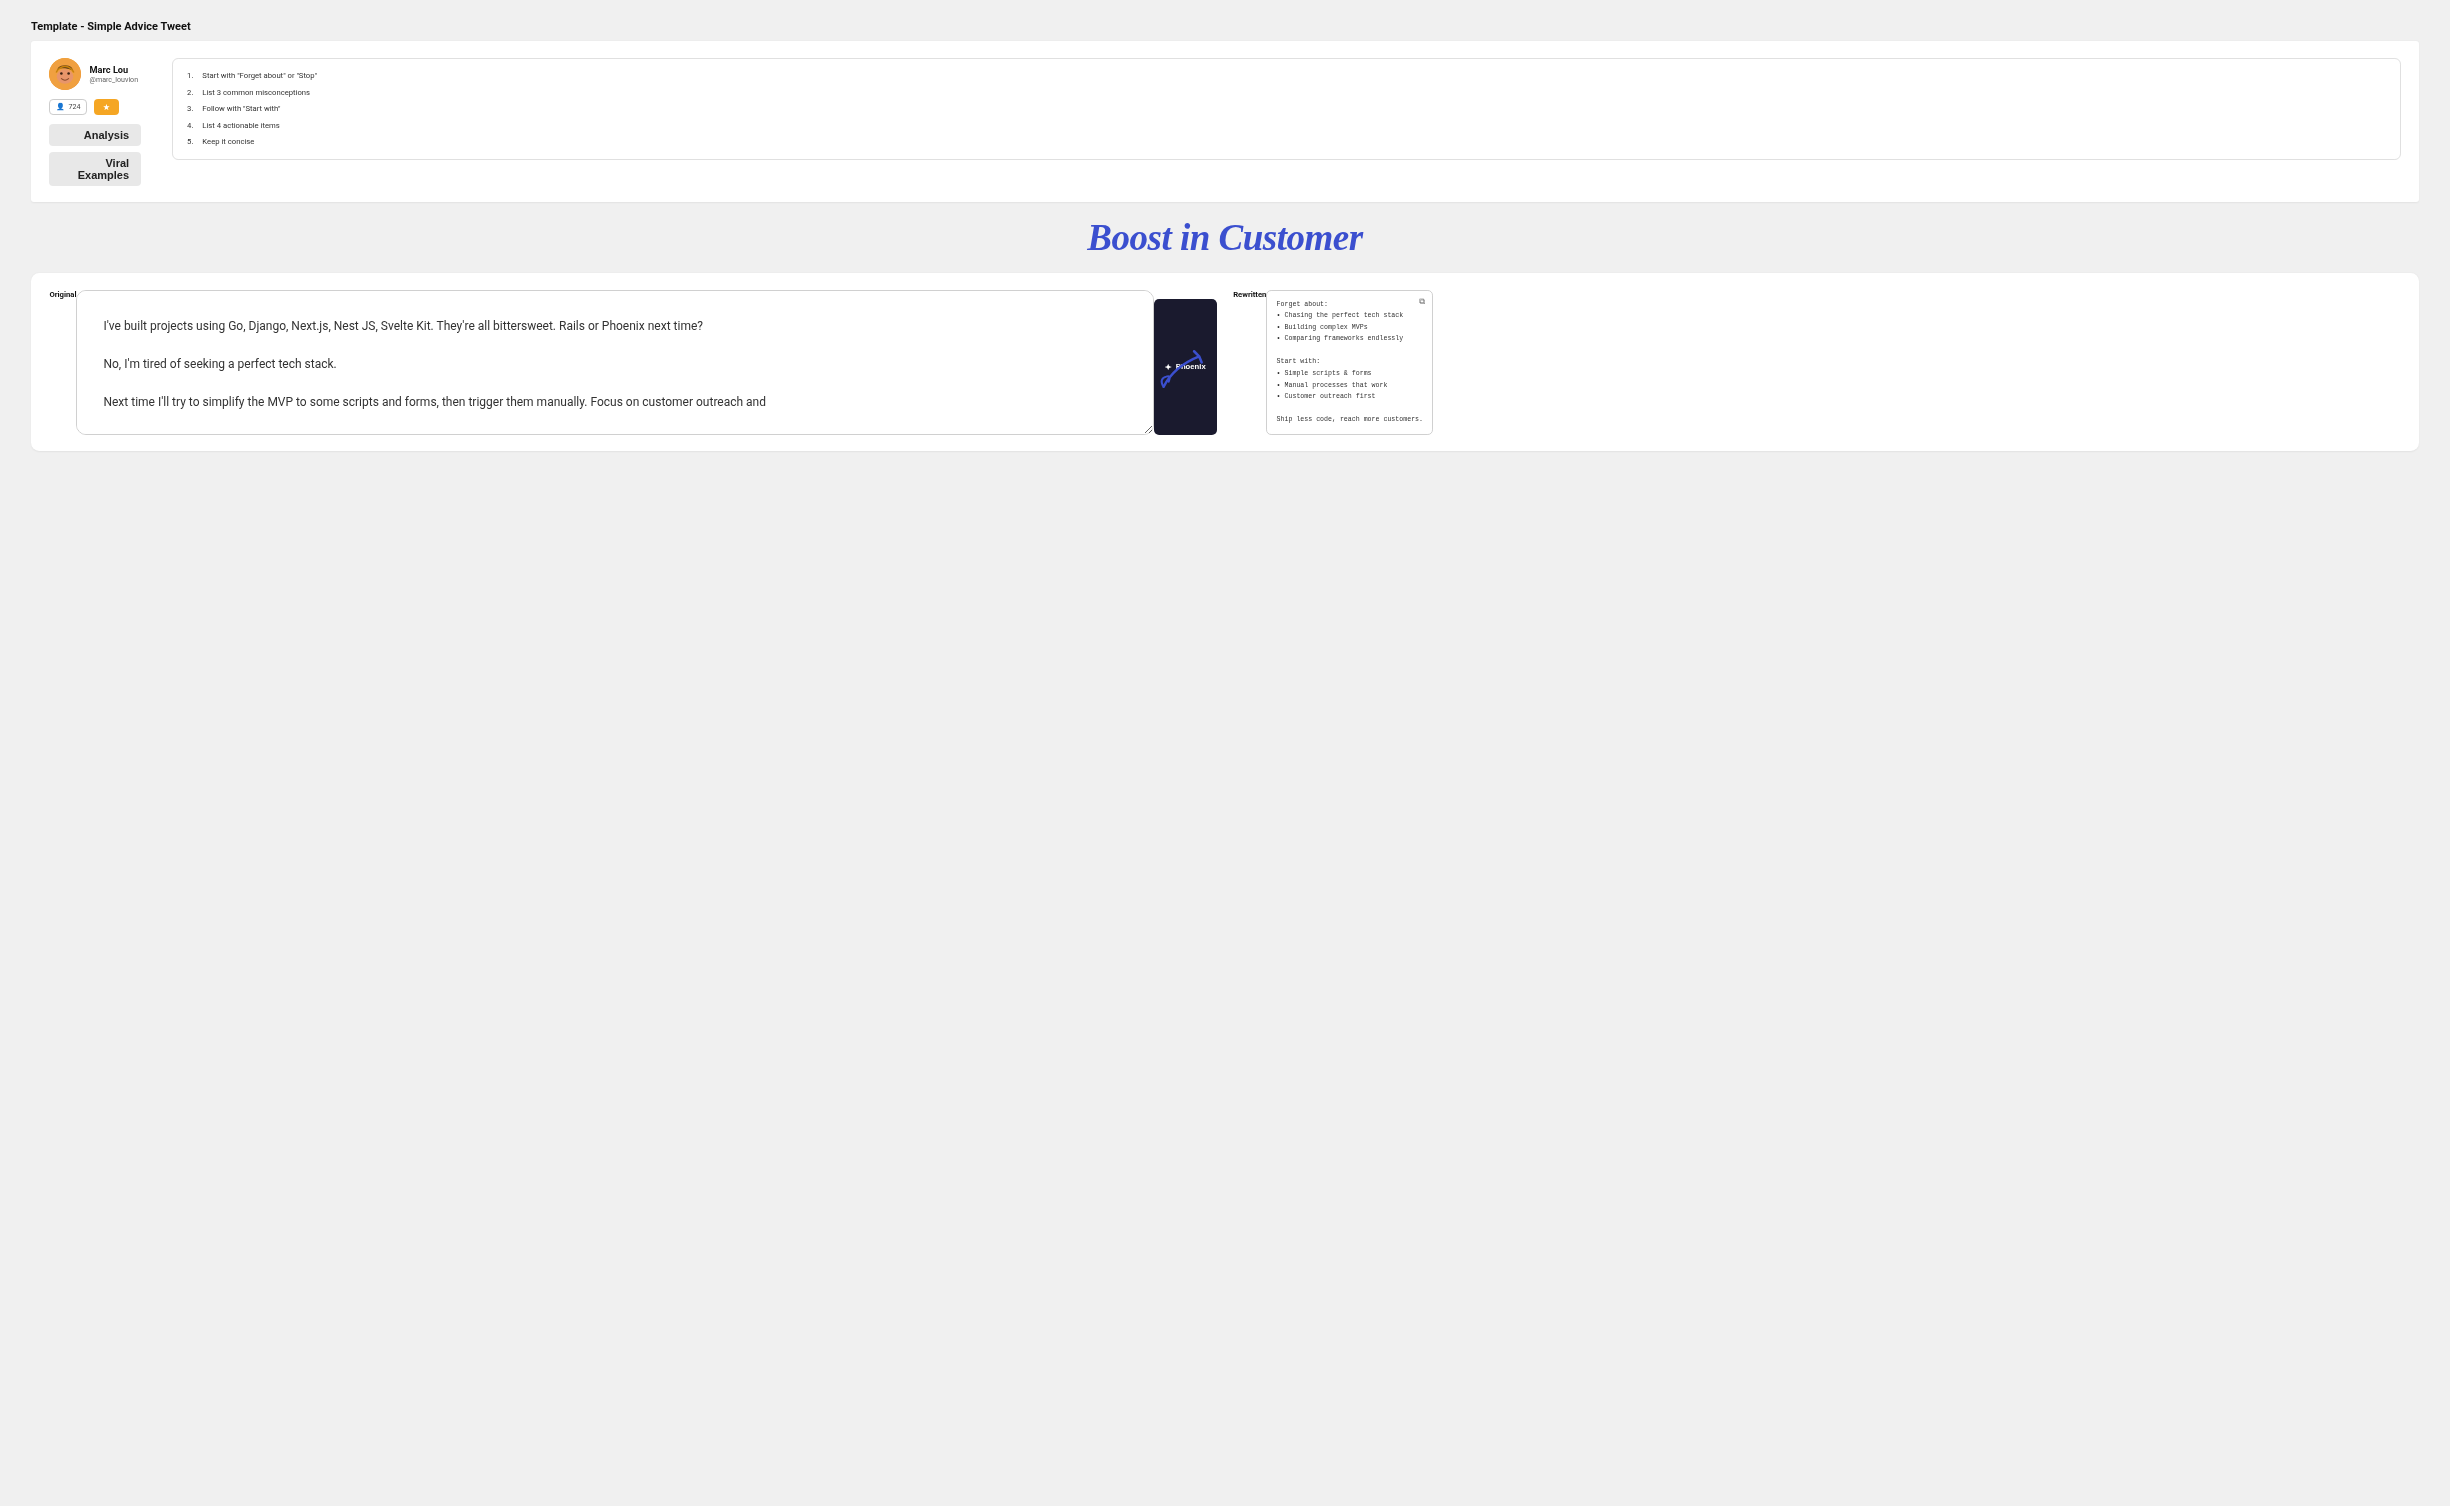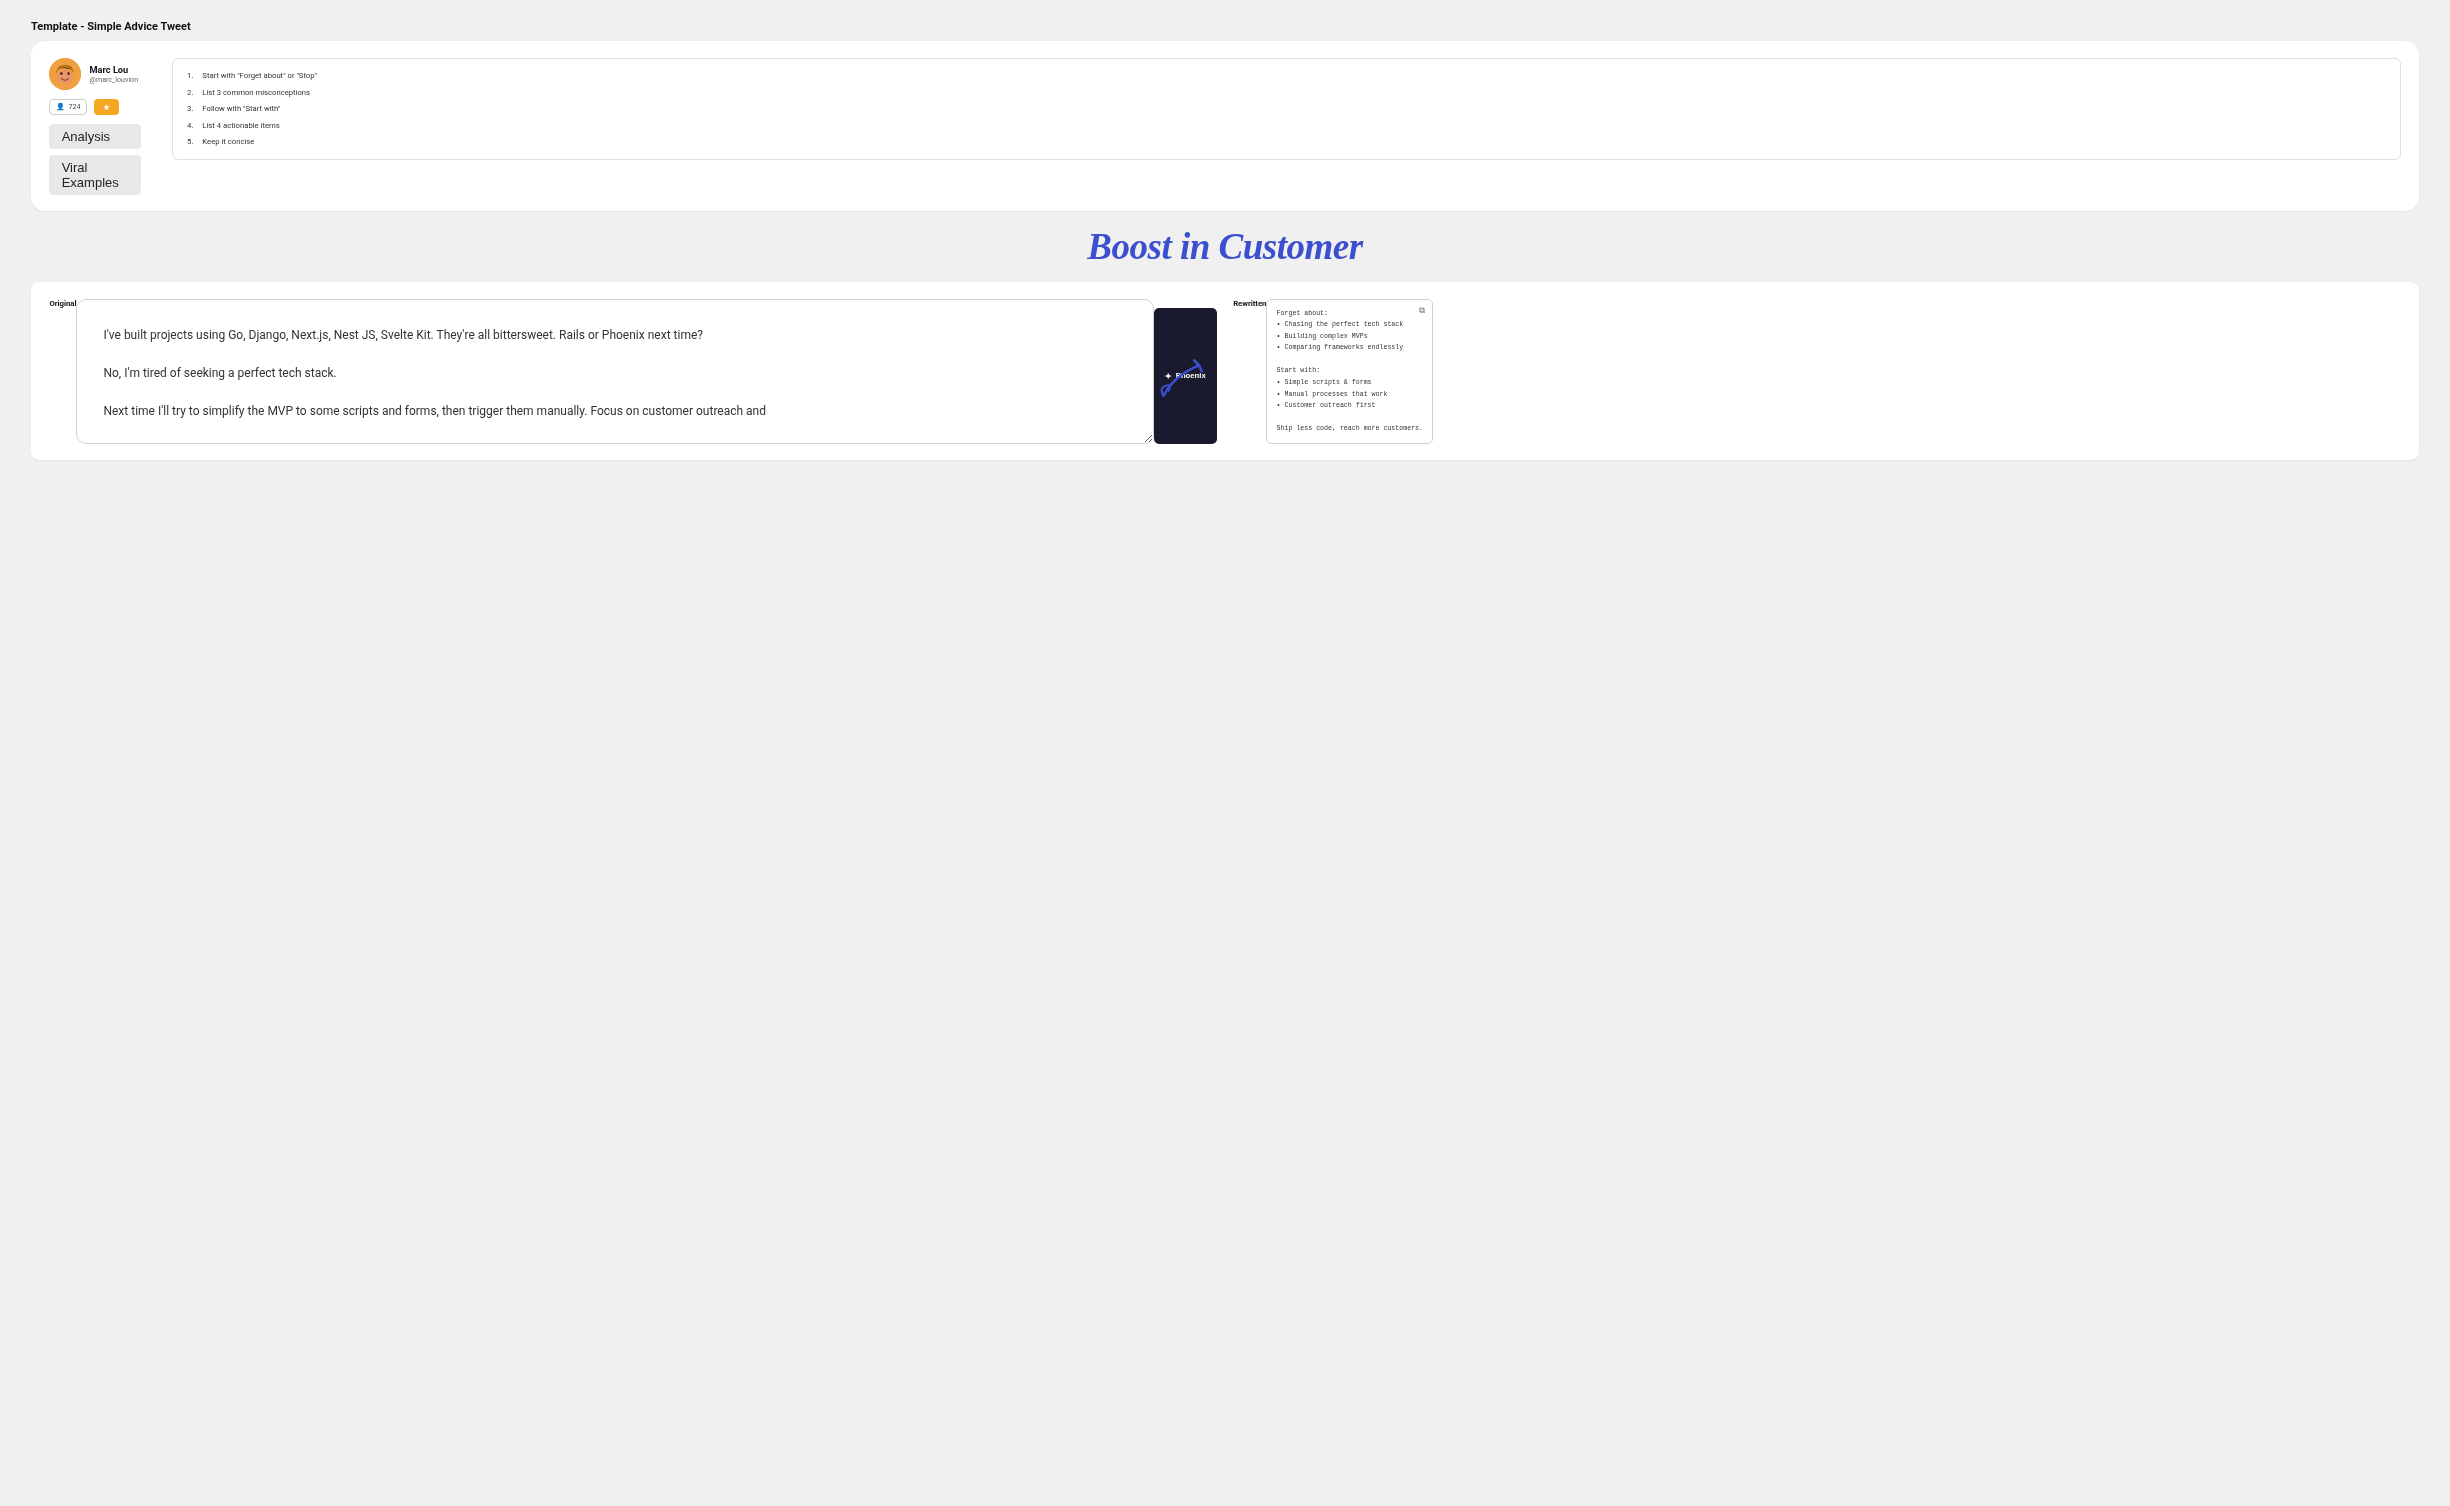--- a/index.html
+++ b/index.html
@@ -15,21 +15,21 @@
     .page-title {
       font-size: 11px;
       font-weight: 700;
       margin-bottom: 8px;
       color: #111;
     }
 
     
     .top-card {
       background: #fff;
-      border-radius: 14px;
+      border-radius: 3px;
       padding: 16.3px 18.4px;
       margin-bottom: 16.3px;
       display: flex;
       gap: 20.4px;
       align-items: flex-start;
       box-shadow: 0 0.5px 2px rgba(0,0,0,0.06);
     }
 
     .profile-section {
       display: flex;
@@ -112,25 +112,25 @@
       flex-direction: column;
       gap: 5.1px;
       width: 100%;
     }
 
     .action-btn {
       background: #e8e8e8;
       border: none;
       border-radius: 4.1px;
       padding: 5.1px 12.3px;
-      font-size: 13px;
-      font-weight: 400;
+      font-size: 11px;
+      font-weight: 700;
       color: #222;
       cursor: pointer;
-      text-align: left;
+      text-align: right;
       width: 92px;
     }
 
     
     .template-tips {
       flex: 1;
       border: 0.8px solid #e0e0e0;
       border-radius: 6.1px;
       padding: 11.2px 14.3px;
     }

